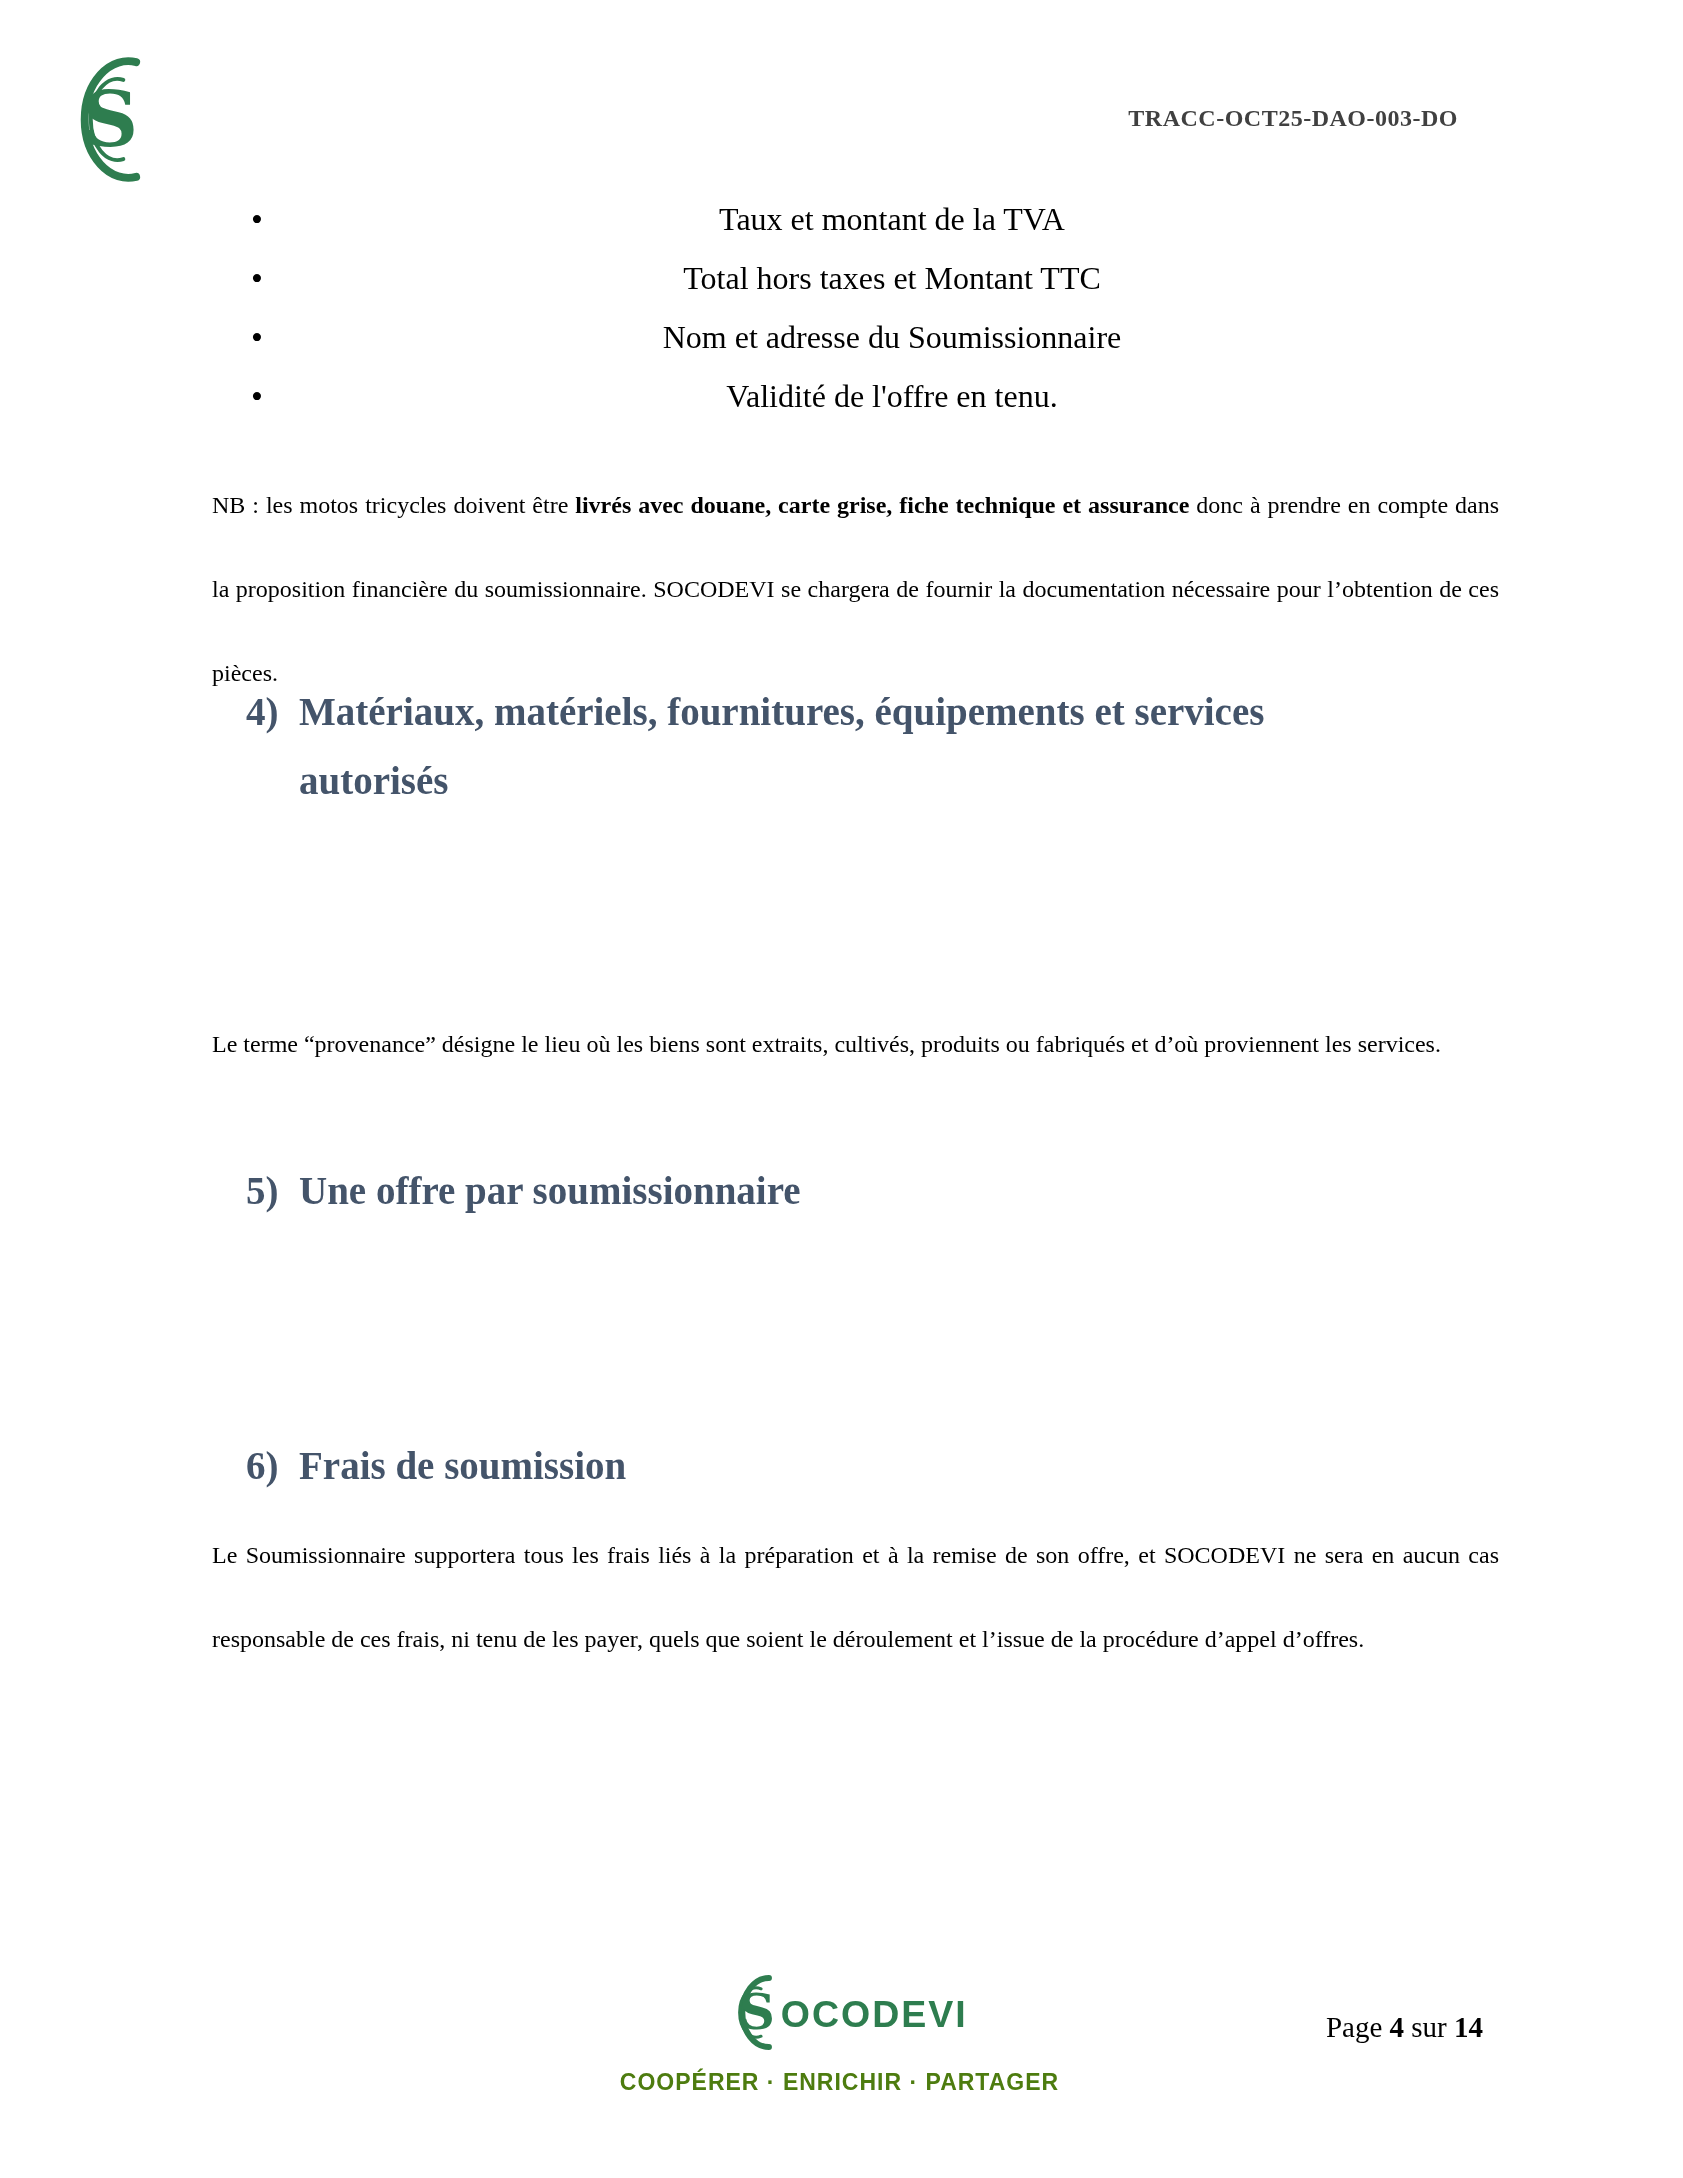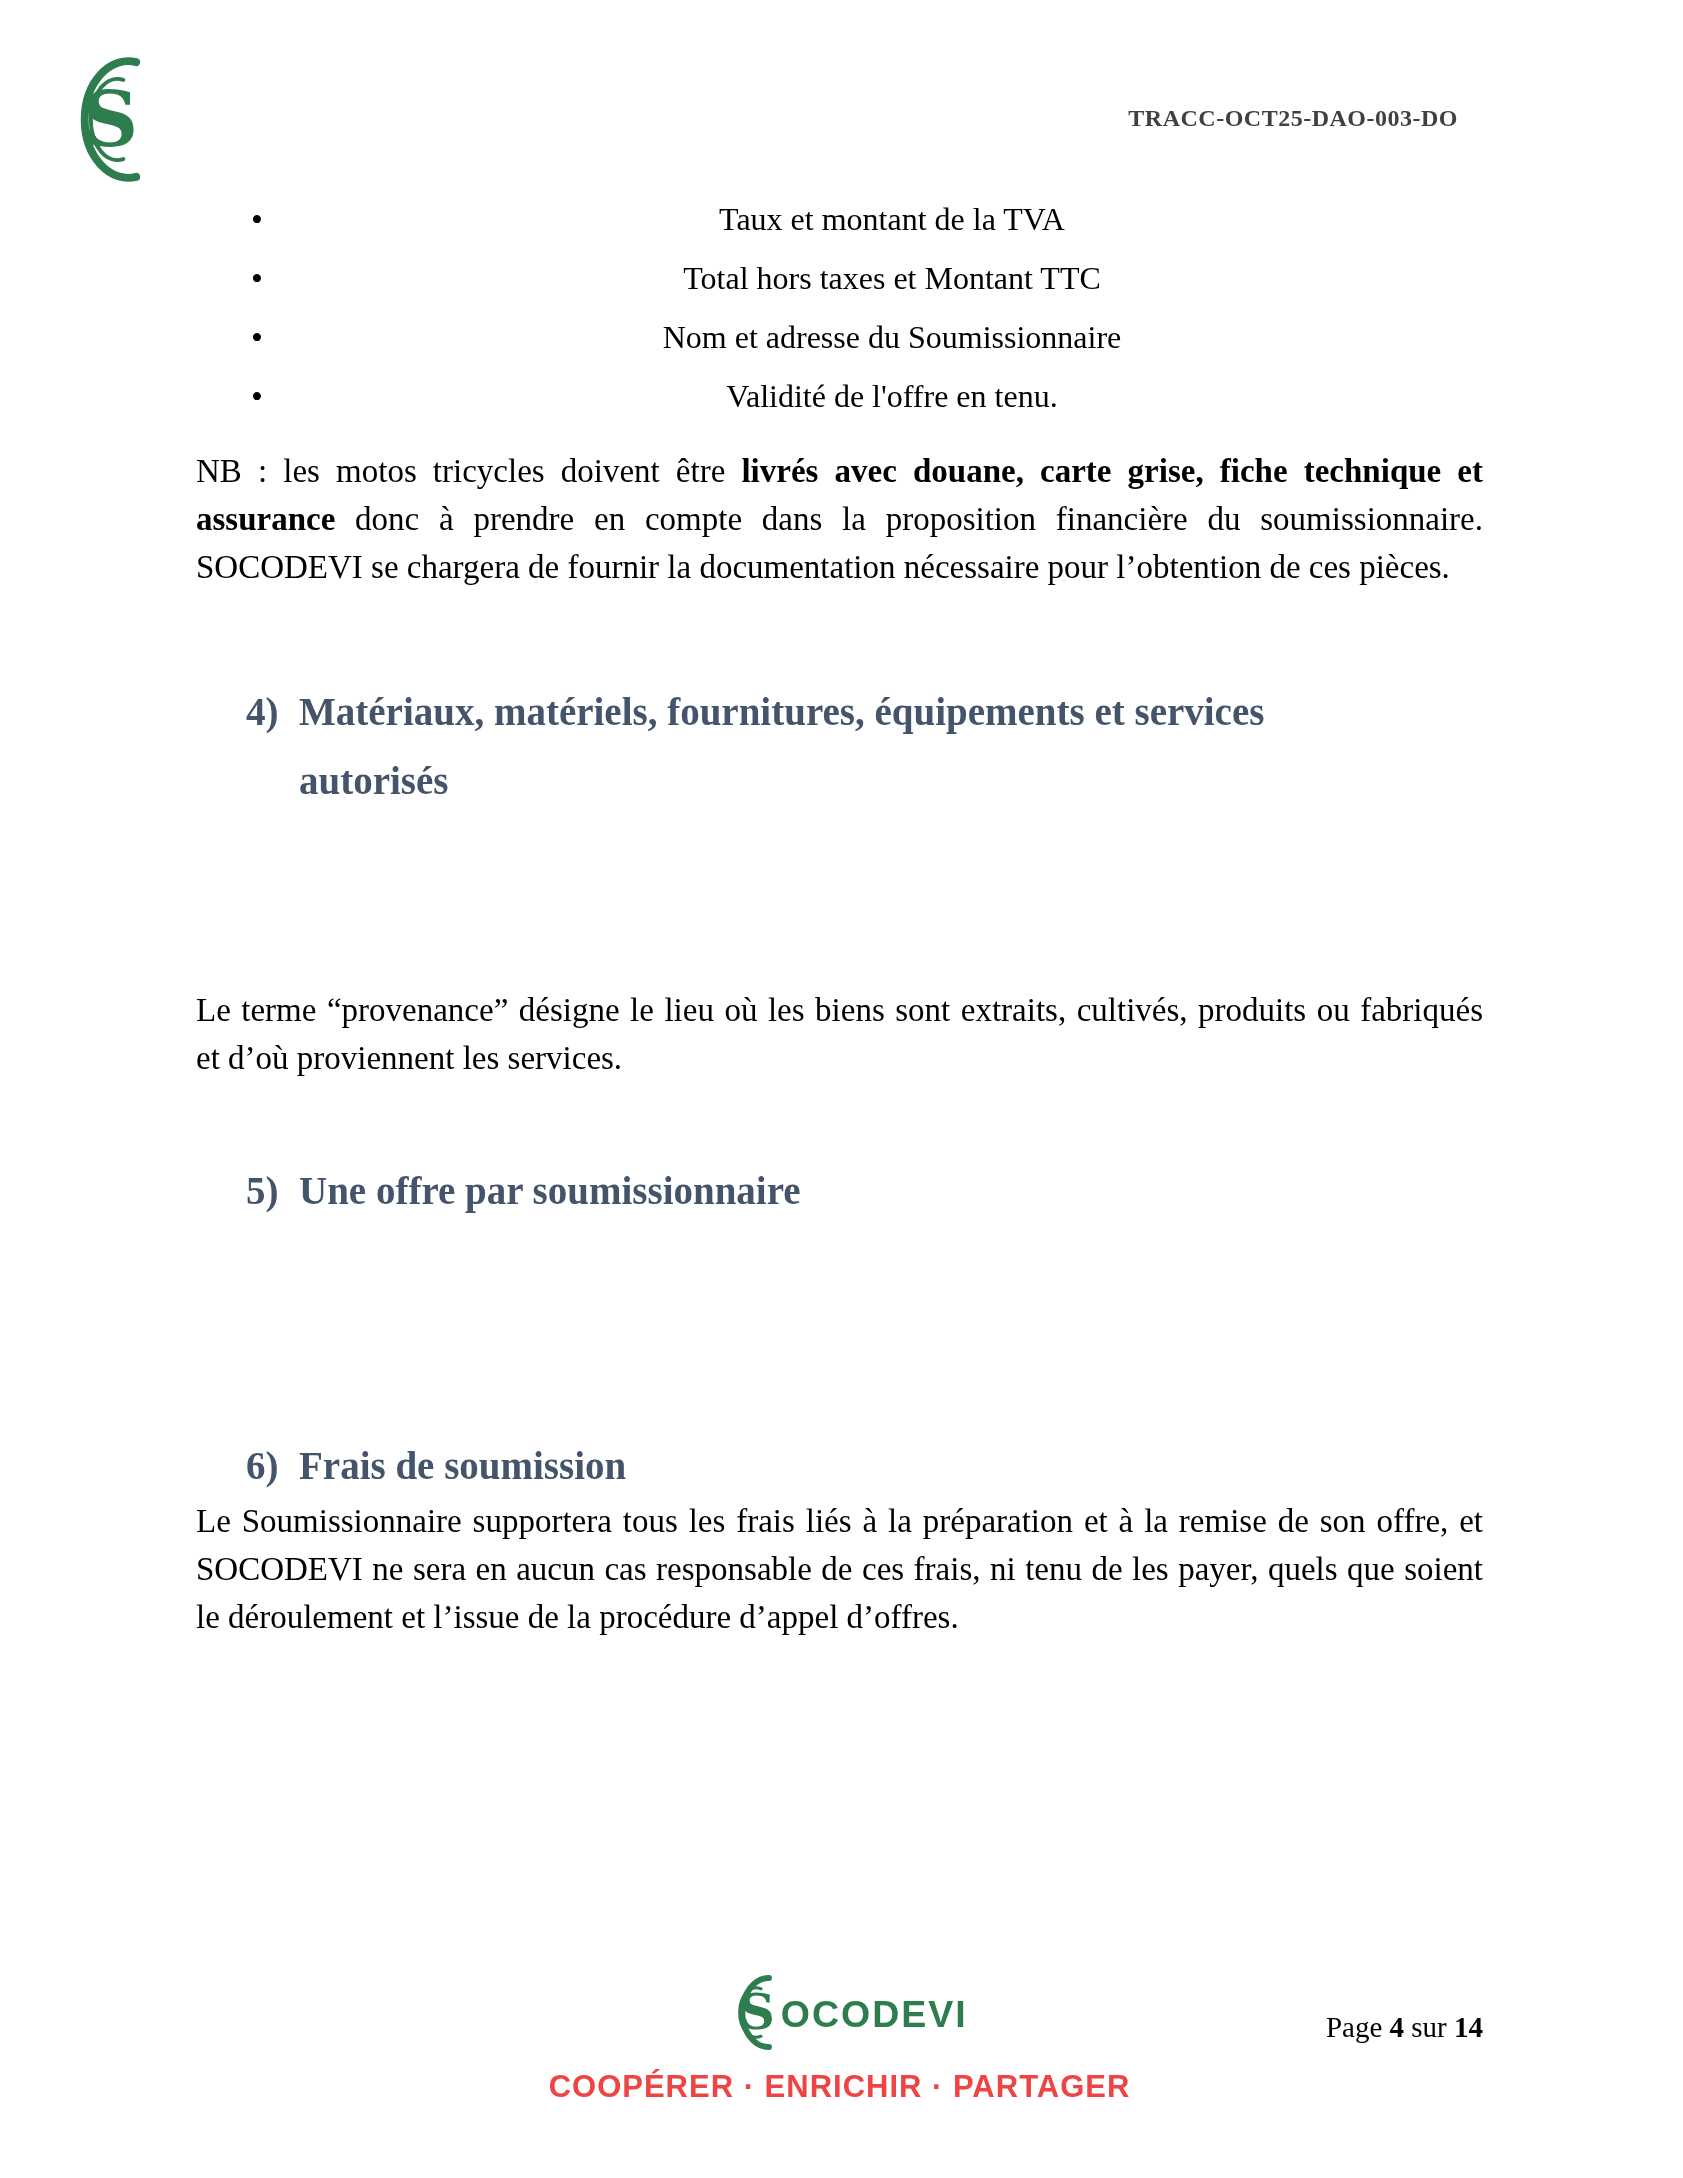--- a/index.html
+++ b/index.html
@@ -24,22 +24,22 @@
     list-style:none;margin:0;padding:0;
     font-size:32px;
   }
   .bullets li{position:relative;height:59px;line-height:59px;padding-left:105px;text-align:center;}
   .bullets li::before{
     content:"\2022";
     position:absolute;left:55px;top:0;
     font-size:34px;line-height:59px;
   }
   .para{
-    position:absolute;left:196px;width:1287px;margin:0;
-    font-size:33px;line-height:48px;
+    position:absolute;left:196px;width:1287px;margin:16px;
+    font-size:24px;line-height:84px;
     text-align:justify;
   }
   .para .b, .seg-b{font-weight:bold;}
   .nb-para{top:447px;}
   .p-s4-1{top:813px;}
   .p-s4-2{top:986px;}
   .p-s5-1{top:1259px;}
   .p-s6-1{top:1497px;}
   
   .heading{
@@ -51,22 +51,22 @@
   .h-text{max-width:1089px;}
   .h4-pos{top:677px;}
   .h5-pos{top:1156px;}
   .h6-pos{top:1431px;}
   
   .footer-logo{position:absolute;left:723px;top:1974px;width:248px;height:79px;}
   .footer-tagline{
     position:absolute;left:196px;top:2069px;width:1287px;
     text-align:center;
     font-family:"Liberation Sans", sans-serif;
-    font-weight:bold;font-size:31px;letter-spacing:1px;
-    color:#ef4444;
+    font-weight:bold;font-size:23px;letter-spacing:1px;
+    color:#4d7c0f;
   }
   .page-number{
     position:absolute;left:196px;top:2010px;width:1287px;
     text-align:right;font-size:29px;line-height:34px;color:#000;
   }
 </style>
 </head>
 <body>
 
 <div class="page">

